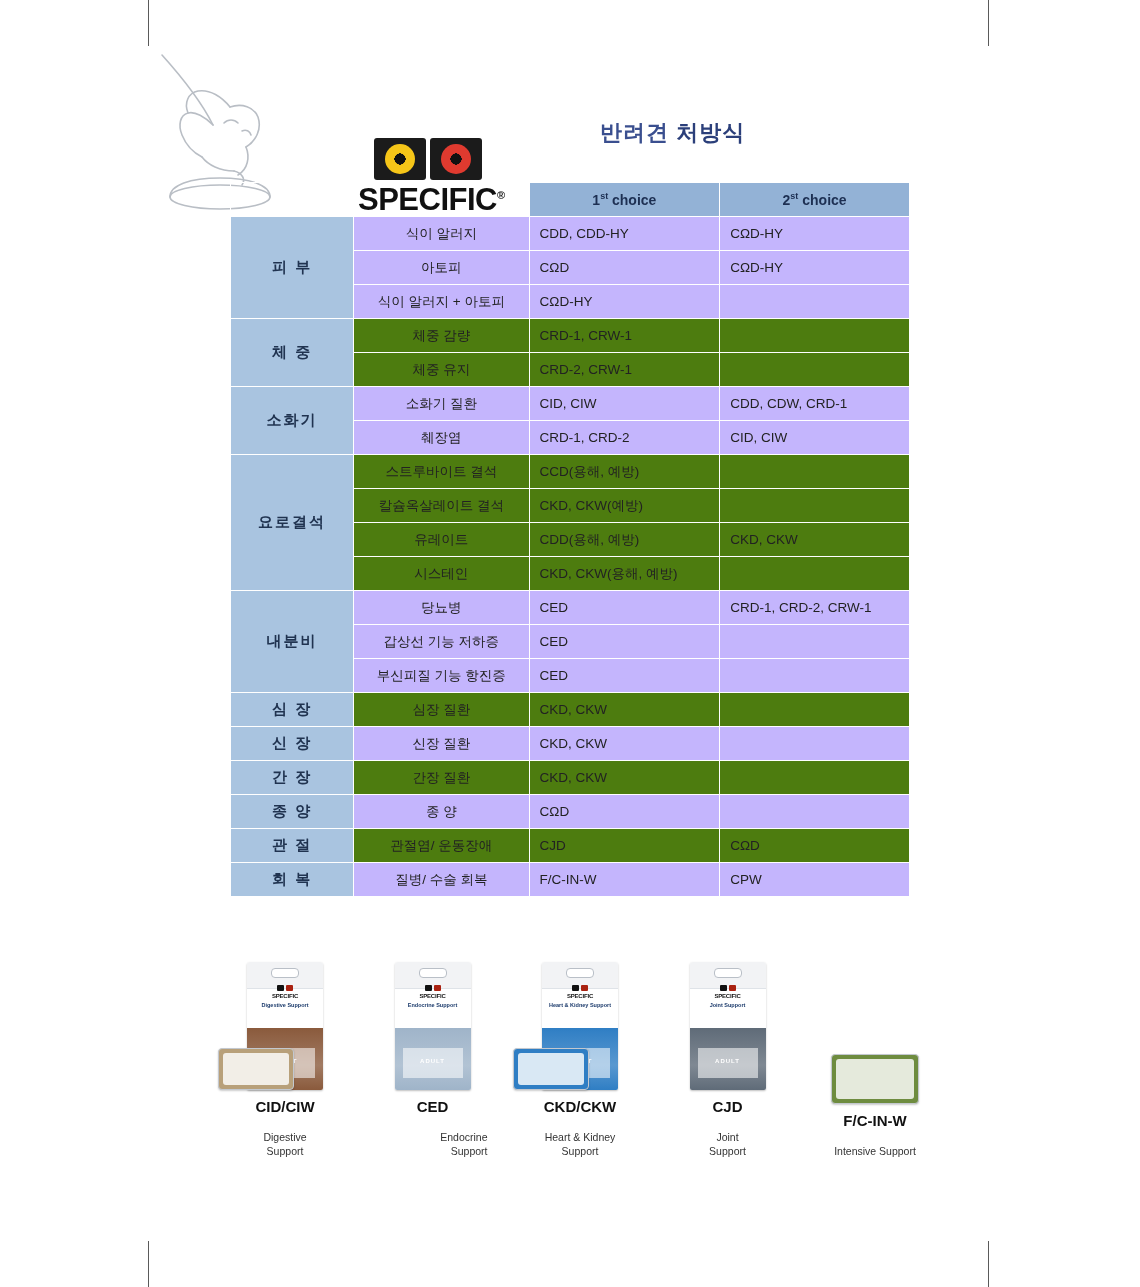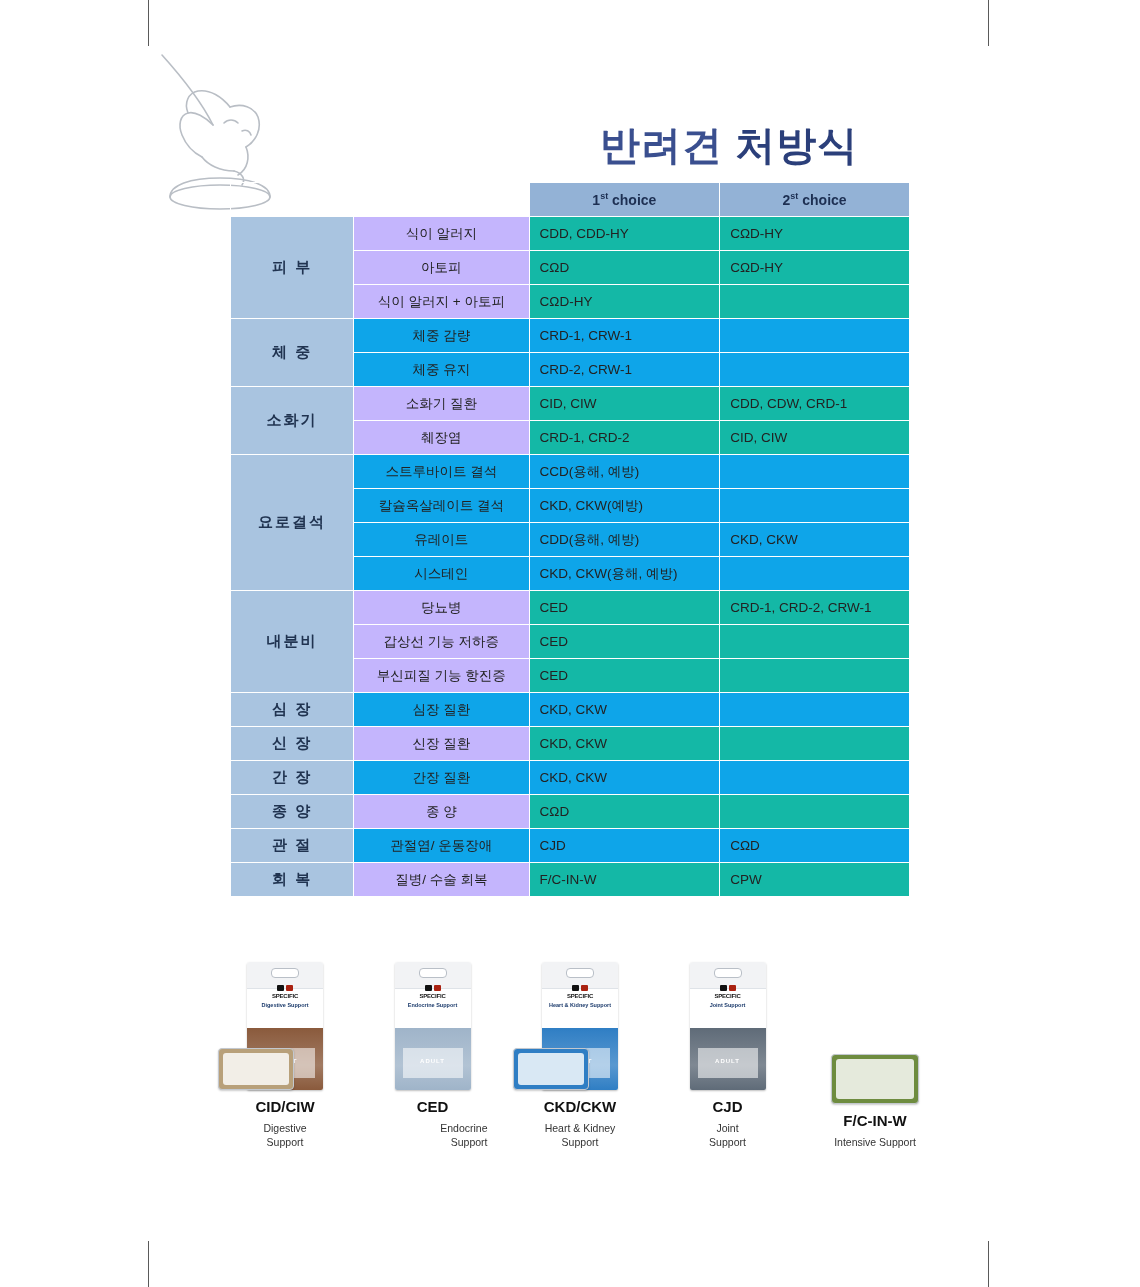--- a/index.html
+++ b/index.html
@@ -13,21 +13,21 @@
   }
   
   .crop{position:absolute;background:#5a5a5a;}
   .crop.v{width:1px;height:46px;}
 
   .page{position:absolute;left:0;top:0;width:1140px;height:1287px;}
 
   
   .title{
     position:absolute;left:600px;top:118px;
-    font-size:40px;font-weight:bold;letter-spacing:1px;
+    font-size:22px;font-weight:bold;letter-spacing:1px;
     color:#3a4f8f;
     white-space:nowrap;
   }
   .title .t2{color:#2b3f7a;}
 
   
   .logo{position:absolute;left:358px;top:138px;width:140px;}
   .logo .eyes{
     width:110px;height:42px;margin:0 auto;
     display:flex;gap:4px;justify-content:center;
@@ -73,23 +73,23 @@
   th.hd sup{font-size:9px;}
   th.blank{background:transparent;border:none;}
   td.cat{
     background:#a9c4e0;color:#203350;font-weight:bold;font-size:15px;
     text-align:center;width:118px;letter-spacing:2px;
   }
   td.sub{
     background:#c4b5fd;color:#222;text-align:center;width:180px;font-size:13.5px;
   }
   td.val{
-    background:#14b8a6;color:#222;text-align:left;width:192px;font-size:13.5px;
-  }
-  tr.alt td.sub, tr.alt td.val{background:#0ea5e9;}
+    background:#c4b5fd;color:#222;text-align:left;width:192px;font-size:13.5px;
+  }
+  tr.alt td.sub, tr.alt td.val{background:#4d7c0f;}
   tr.alt td.cat{background:#a9c4e0;}
 
   
   .products{
     position:absolute;left:230px;top:930px;width:700px;
     display:flex;justify-content:space-between;align-items:flex-end;
   }
   .prod{width:110px;text-align:center;}
   .prod .art{height:160px;position:relative;display:flex;align-items:flex-end;justify-content:center;}
   .bag{
@@ -128,21 +128,21 @@
     position:absolute;left:8px;right:8px;bottom:12px;height:30px;
     background:rgba(255,255,255,.55);
   }
   .tray{
     position:absolute;bottom:0;left:-12px;width:74px;height:40px;
     border-radius:4px;border:1px solid #c3c8cf;
     box-shadow:0 1px 2px rgba(0,0,0,.2);
   }
   .tray .lid{position:absolute;inset:4px;border-radius:3px;}
   .prod .code{font-size:15px;font-weight:bold;color:#111;margin-top:8px;}
-  .prod .desc{font-size:10.5px;color:#333;line-height:1.35;margin-top:6px;}
+  .prod .desc{font-size:10.5px;color:#333;line-height:1.35;margin-top:15px;}
 </style>
 </head>
 <body>
 
 <div class="page">
 
   <div class="crop v" style="left:148px;top:0;"></div>
   <div class="crop v" style="left:988px;top:0;"></div>
   <div class="crop v" style="left:148px;top:1241px;"></div>
   <div class="crop v" style="left:988px;top:1241px;"></div>
@@ -161,20 +161,33 @@
       <path d="M74 78 C78 74 84 74 88 78"></path>
       <path d="M92 86 C96 84 100 86 101 90"></path>
     </g>
   </svg>
 
   <div class="title">
     <span>반려견</span>
     <span class="t2">처방식</span>
   </div>
 
+  <div class="logo">
+    <div class="eyes">
+      <div class="eye">
+          <div class="iris"></div>
+        </div>
+      <div class="eye red">
+          <div class="iris"></div>
+        </div>
+    </div>
+    <div class="word">
+      <span>SPECIFIC</span><sup>®</sup>
+    </div>
+  </div>
 
   <table class="rx">
     <thead>
       <tr>
         <th class="blank"></th>
         <th class="blank"></th>
         <th class="hd">
           <span>1</span><sup>st</sup><span> choice</span>
         </th>
         <th class="hd">

